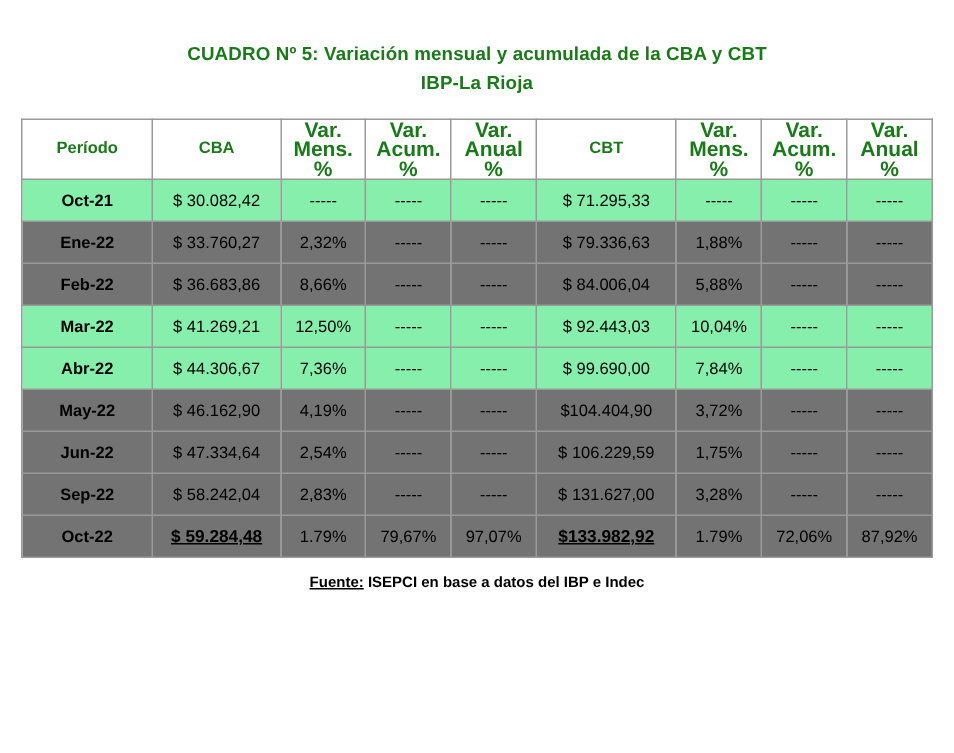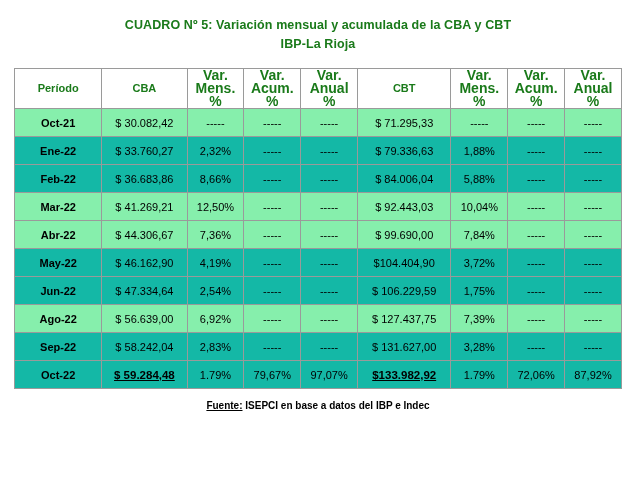--- a/index.html
+++ b/index.html
@@ -15,21 +15,21 @@
     overflow: hidden;
   }
   .page {
     position: relative;
     width: 636px;
     height: 502px;
     box-sizing: border-box;
   }
   .title-block {
     text-align: center;
-    padding-top: 16px;
+    padding-top: 27px;
     padding-bottom: 8px;
   }
   .title-line {
     color: #1a7a1a;
     font-weight: bold;
     font-size: 12.5px;
     line-height: 19px;
     letter-spacing: 0.1px;
   }
   table.cuadro {
@@ -57,21 +57,21 @@
     padding: 2px 1px;
   }
   thead th.small {
     font-size: 14px;
     text-align: center;
   }
   tbody tr.shaded td {
     background: #86efac;
   }
   tbody tr.plain td {
-    background: #14b8a6;
+    background: #737373;
   }
   td.period {
     font-weight: bold;
     text-align: center;
     font-size: 11px;
   }
   td.money {
     font-size: 11px;
     text-align: center;
   }
@@ -245,31 +245,20 @@
         <td class="period">Jun-22</td>
         <td class="money">$ 47.334,64</td>
         <td class="pct">2,54%</td>
         <td class="pct dash">-----</td>
         <td class="pct dash">-----</td>
         <td class="money">$ 106.229,59</td>
         <td class="pct">1,75%</td>
         <td class="pct dash">-----</td>
         <td class="pct dash">-----</td>
       </tr>
-      <tr class="shaded">
-        <td class="period">Ago-22</td>
-        <td class="money">$ 56.639,00</td>
-        <td class="pct">6,92%</td>
-        <td class="pct dash">-----</td>
-        <td class="pct dash">-----</td>
-        <td class="money">$ 127.437,75</td>
-        <td class="pct">7,39%</td>
-        <td class="pct dash">-----</td>
-        <td class="pct dash">-----</td>
-      </tr>
       <tr class="plain">
         <td class="period">Sep-22</td>
         <td class="money">$ 58.242,04</td>
         <td class="pct">2,83%</td>
         <td class="pct dash">-----</td>
         <td class="pct dash">-----</td>
         <td class="money">$ 131.627,00</td>
         <td class="pct">3,28%</td>
         <td class="pct dash">-----</td>
         <td class="pct dash">-----</td>

